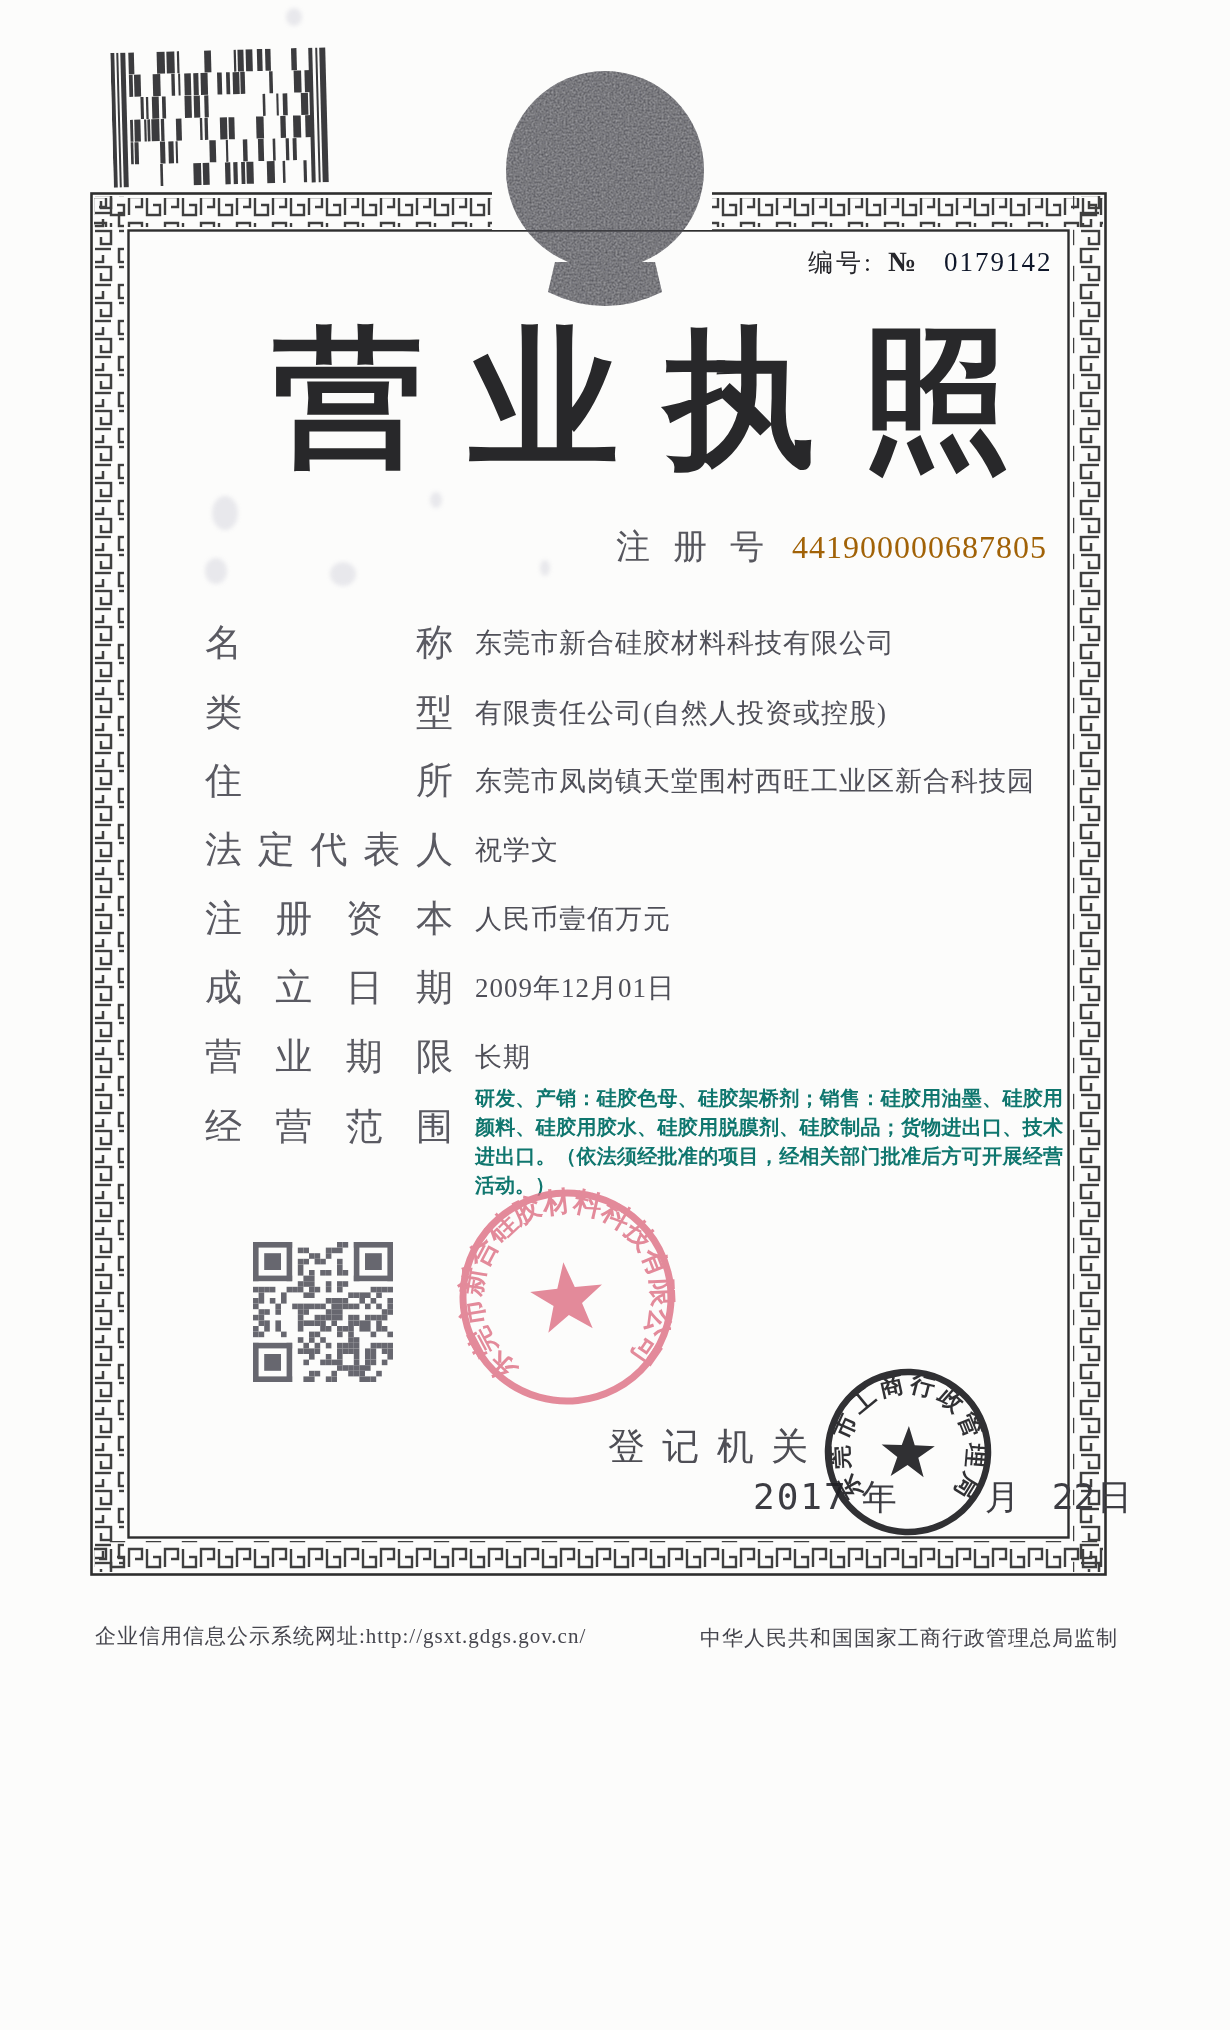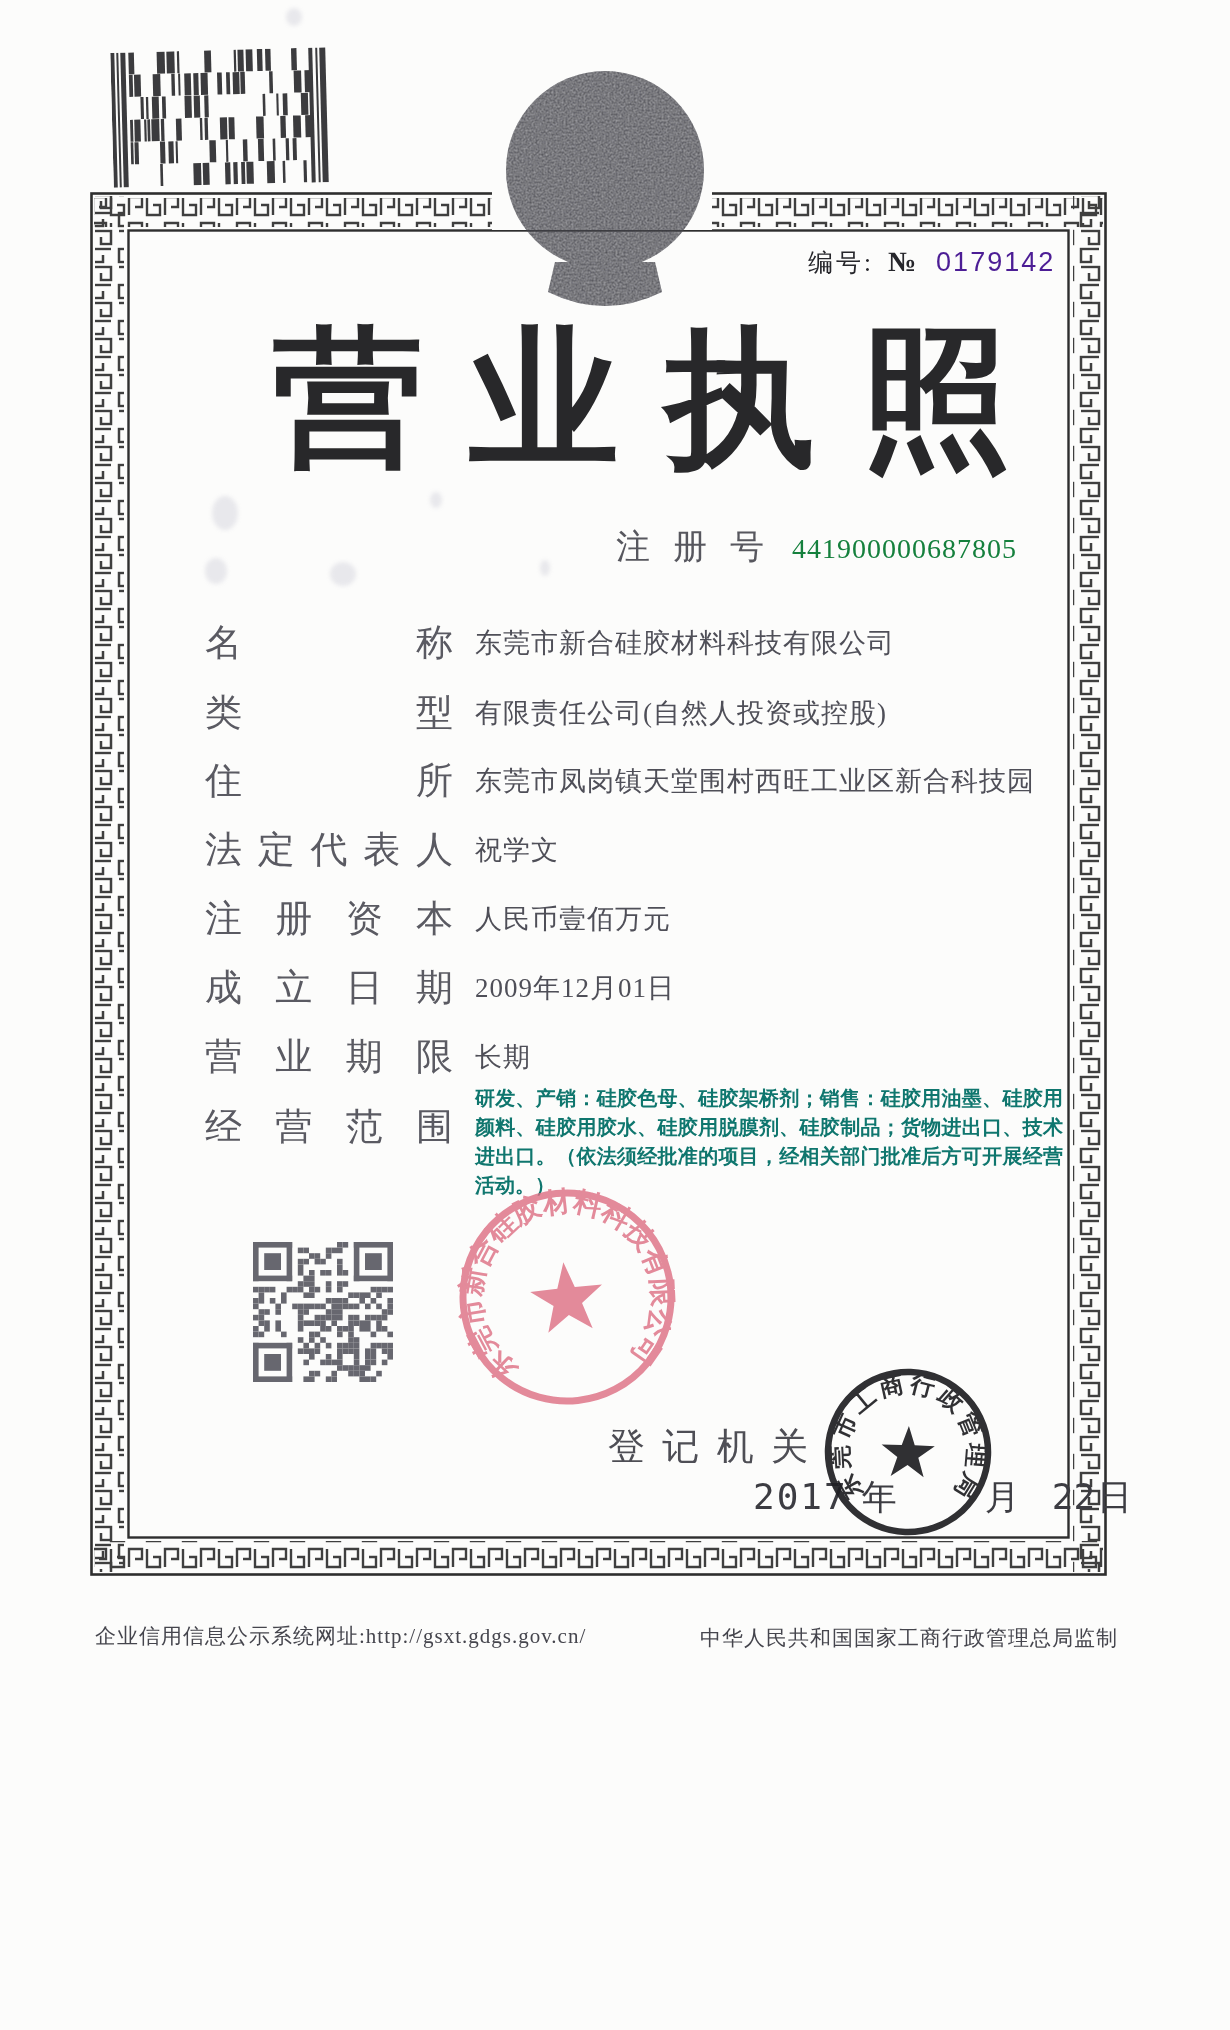--- a/index.html
+++ b/index.html
@@ -7,27 +7,27 @@
         font-family:"Liberation Serif", serif;color:#4b4b53;}
   
   #frame{position:absolute;left:90px;top:192px;z-index:1;}
   .frame-gap{position:absolute;left:492px;top:186px;width:220px;height:44px;background:#fcfcfb;z-index:2;}
   
   #barcode{position:absolute;left:112px;top:50px;z-index:3;transform:rotate(-1.5deg);opacity:.92;}
   #emblem{position:absolute;left:492px;top:66px;z-index:3;}
   .serial{position:absolute;left:808px;top:246px;z-index:3;display:flex;align-items:baseline;color:#26262b;}
   .serial .lbl{font-size:25px;font-weight:400;letter-spacing:3px;}
   .serial .no-sym{font-size:28px;font-weight:700;margin-left:14px;font-family:"Liberation Serif",serif;}
-  .serial .digits{font-size:27px;margin-left:20px;font-family:Liberation Sans, sans-serif;letter-spacing:2px;color:#4c1d95;}
+  .serial .digits{font-size:27px;margin-left:28px;font-family:Liberation Serif, serif;letter-spacing:2px;color:#0f172a;}
   .title{position:absolute;left:90px;top:308px;width:1104px;z-index:3;text-align:center;
          font-family:"Liberation Sans",sans-serif;font-weight:700;font-size:150px;line-height:1.2;
          letter-spacing:46px;text-indent:46px;color:#28282a;}
   .regno{position:absolute;left:616px;top:524px;z-index:3;display:flex;align-items:baseline;}
   .regno .rlabel{width:148px;font-size:34px;color:#57575e;}
-  .regno .rvalue{margin-left:28px;font-size:28px;letter-spacing:1px;color:#15803d;}
+  .regno .rvalue{margin-left:28px;font-size:32px;letter-spacing:1px;color:#a16207;}
   
   .frow{position:absolute;left:205px;width:880px;display:flex;align-items:center;z-index:3;}
   .flabel{width:248px;font-size:37px;color:#5a5a62;flex:none;}
   .spread{display:flex;justify-content:space-between;}
   .fvalue{padding-left:22px;font-size:27px;color:#4f4f58;letter-spacing:1px;white-space:nowrap;}
   .scope-label{position:absolute;left:205px;top:1102px;width:248px;font-size:37px;color:#5a5a62;z-index:3;}
   .scope-text{position:absolute;left:468px;top:1084px;width:588px;z-index:3;
               font-size:20px;line-height:29px;color:#0f766e;font-weight:600;text-align:justify;margin-left:7px;}
   
   #qr{position:absolute;left:253px;top:1242px;z-index:3;opacity:.85;}

